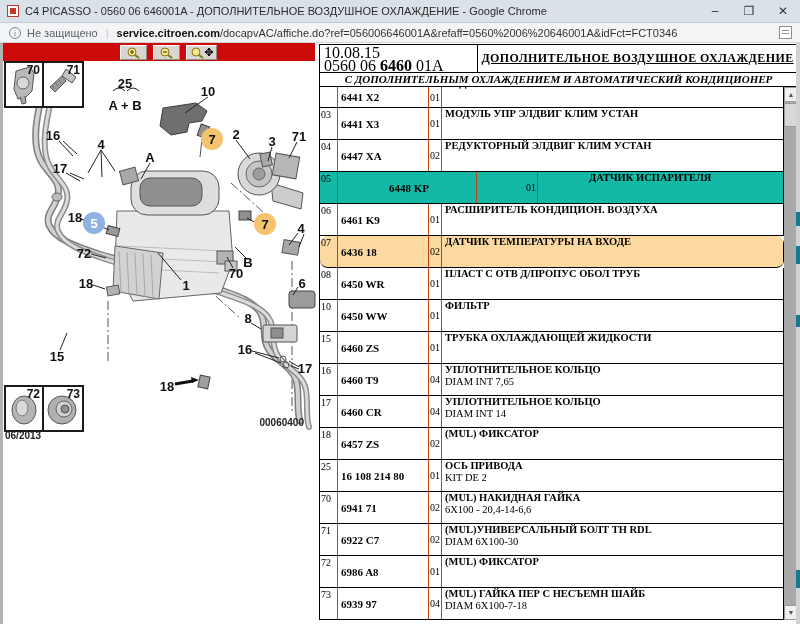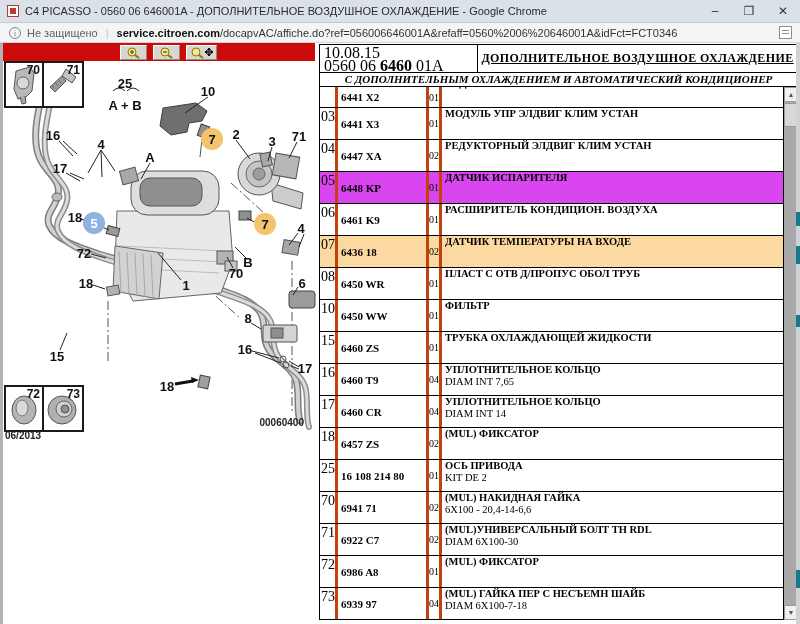--- a/index.html
+++ b/index.html
@@ -60,22 +60,22 @@
   #rheader-right { flex:1; display:flex; align-items:center; justify-content:center;
                    font-weight:bold; font-size:12px; letter-spacing:.4px;text-decoration:underline; }
   #greenrow { position:absolute; left:319px; top:72px; width:479px; height:15px;
               border:1px solid #000; border-top:none; display:flex; align-items:center; justify-content:center;
               font-family:"Liberation Serif", serif; font-style:italic; font-weight:bold;
               font-size:11px; }
   #tablewrap { position:absolute; left:319px; top:87px; width:465px; height:533px;
                border-left:1px solid #000; background:#fff; overflow:hidden;
                font-family:"Liberation Serif", serif; }
   .t-row { position:relative; height:32px; border-bottom:1px solid #000; display:flex; background:#fff; overflow:hidden; }
-  .c { border-right:3px solid #c2410c; height:100%; }
-  .c-num { width:18px; font-size:14px; padding:1px 0 0 1px; }
+  .c { border-right:1px solid #c2410c; height:100%; }
+  .c-num { width:18px; font-size:10px; padding:1px 0 0 1px; }
   .c-ref { width:91px; font-weight:bold; font-size:11px; display:flex; align-items:center; padding-left:3px; }
   .c-qty { width:13px; font-size:10px; display:flex; align-items:center; justify-content:center; }
   .c-desc { flex:1; border-right:1px solid #000; font-size:10.5px; padding:0 0 0 3px; line-height:12px; }
   .d1 { font-weight:bold; }
   .d2 { font-weight:normal; }
 
   
   #scrollbar { position:absolute; left:784px; top:87px; width:14px; height:533px; background:#a9a9a9; }
   .sb-btn { position:absolute; left:0; width:14px; height:15px; background:#f0f0f0;
             border:1px solid #9a9a9a; font-size:7px; color:#555;
@@ -316,37 +316,37 @@
         </div>
       </div>
       <div class="t-row">
         <div class="c c-num">04</div>
         <div class="c c-ref">6447 XA</div>
         <div class="c c-qty">02</div>
         <div class="c-desc">
           <div class="d1">РЕДУКТОРНЫЙ ЭЛДВИГ КЛИМ УСТАН</div>
         </div>
       </div>
-      <div class="t-row" style="background: #d946ef;">
+      <div class="t-row" style="background: #14b8a6; gap: 48px;">
         <div class="c c-num">05</div>
         <div class="c c-ref">6448 KP</div>
         <div class="c c-qty">01</div>
         <div class="c-desc">
           <div class="d1">ДАТЧИК ИСПАРИТЕЛЯ</div>
         </div>
       </div>
       <div class="t-row">
         <div class="c c-num">06</div>
         <div class="c c-ref">6461 K9</div>
         <div class="c c-qty">01</div>
         <div class="c-desc">
           <div class="d1">РАСШИРИТЕЛЬ КОНДИЦИОН. ВОЗДУХА</div>
         </div>
       </div>
-      <div class="t-row" style="background: rgb(251, 217, 161);">
+      <div class="t-row" style="background: rgb(251, 217, 161); border-radius: 8px;">
         <div class="c c-num">07</div>
         <div class="c c-ref">6436 18</div>
         <div class="c c-qty">02</div>
         <div class="c-desc">
           <div class="d1">ДАТЧИК ТЕМПЕРАТУРЫ НА ВХОДЕ</div>
         </div>
       </div>
       <div class="t-row">
         <div class="c c-num">08</div>
         <div class="c c-ref">6450 WR</div>

